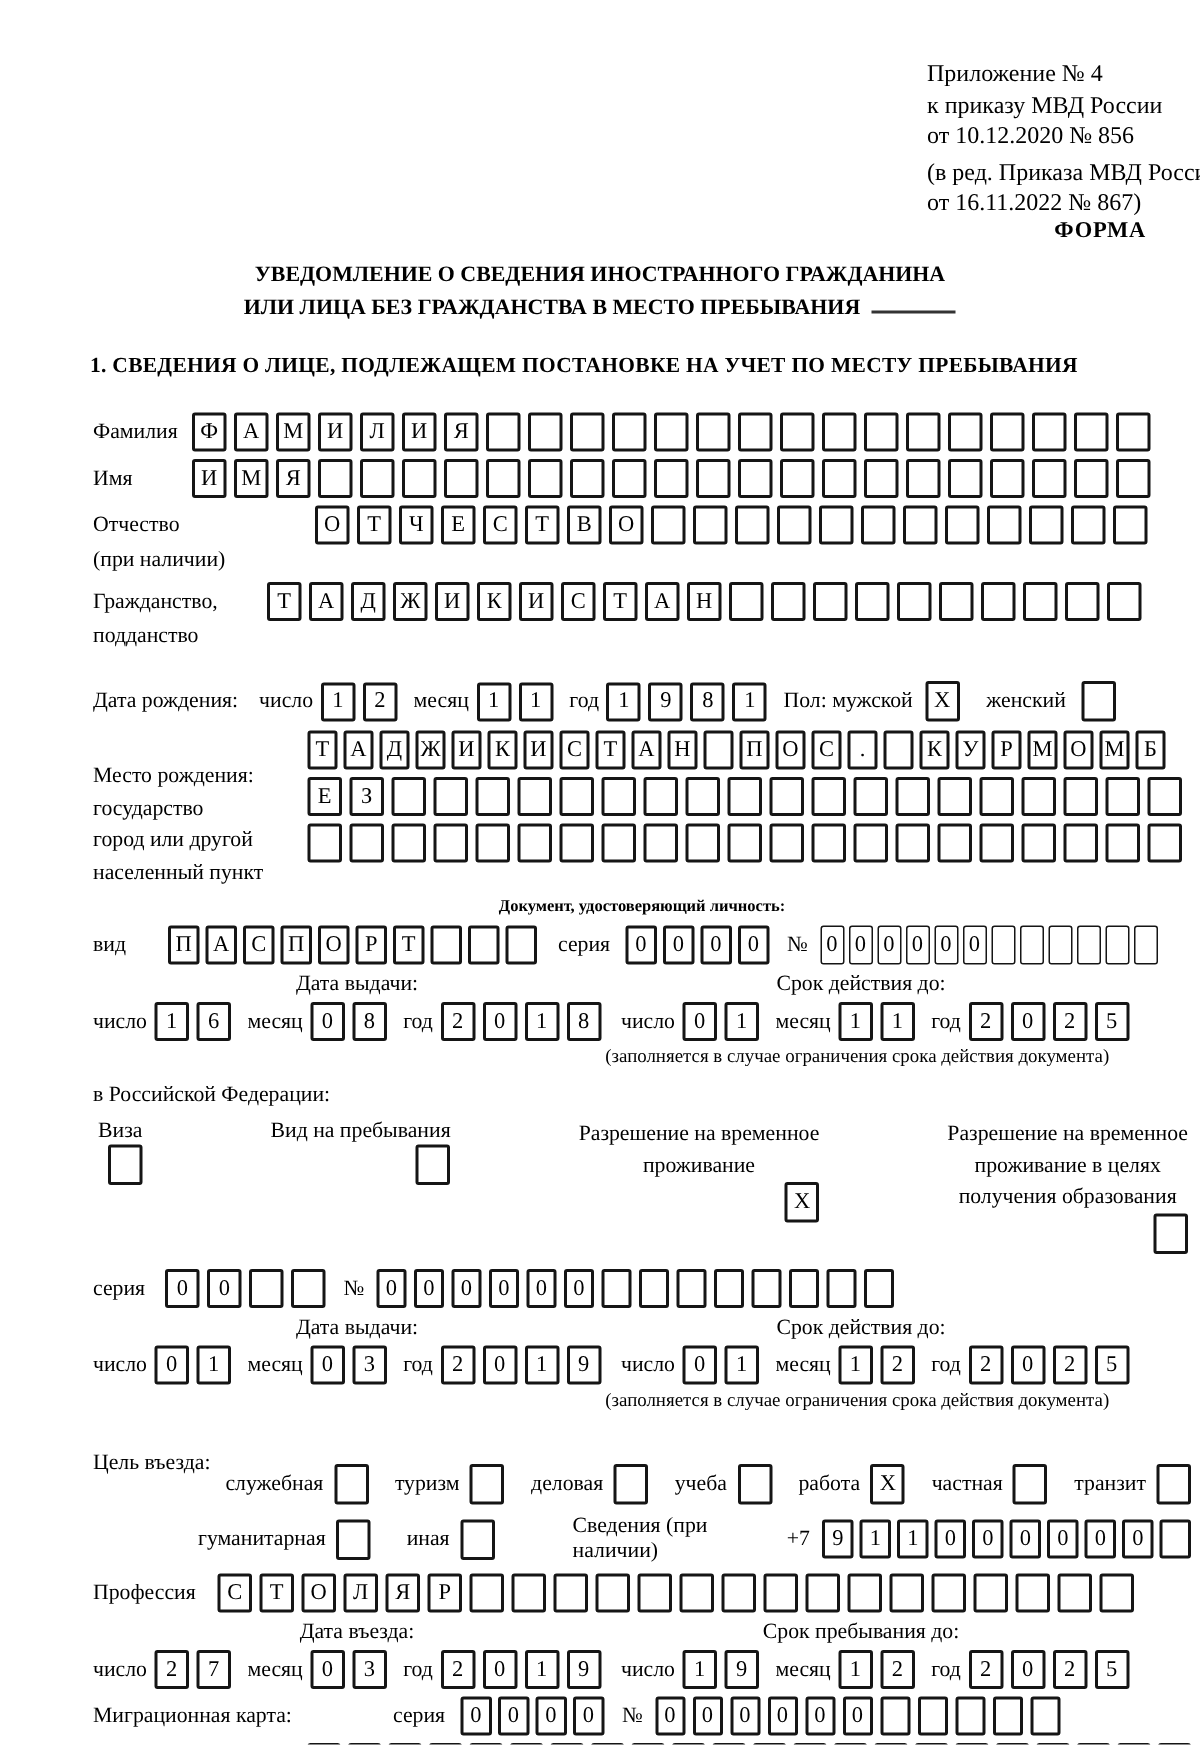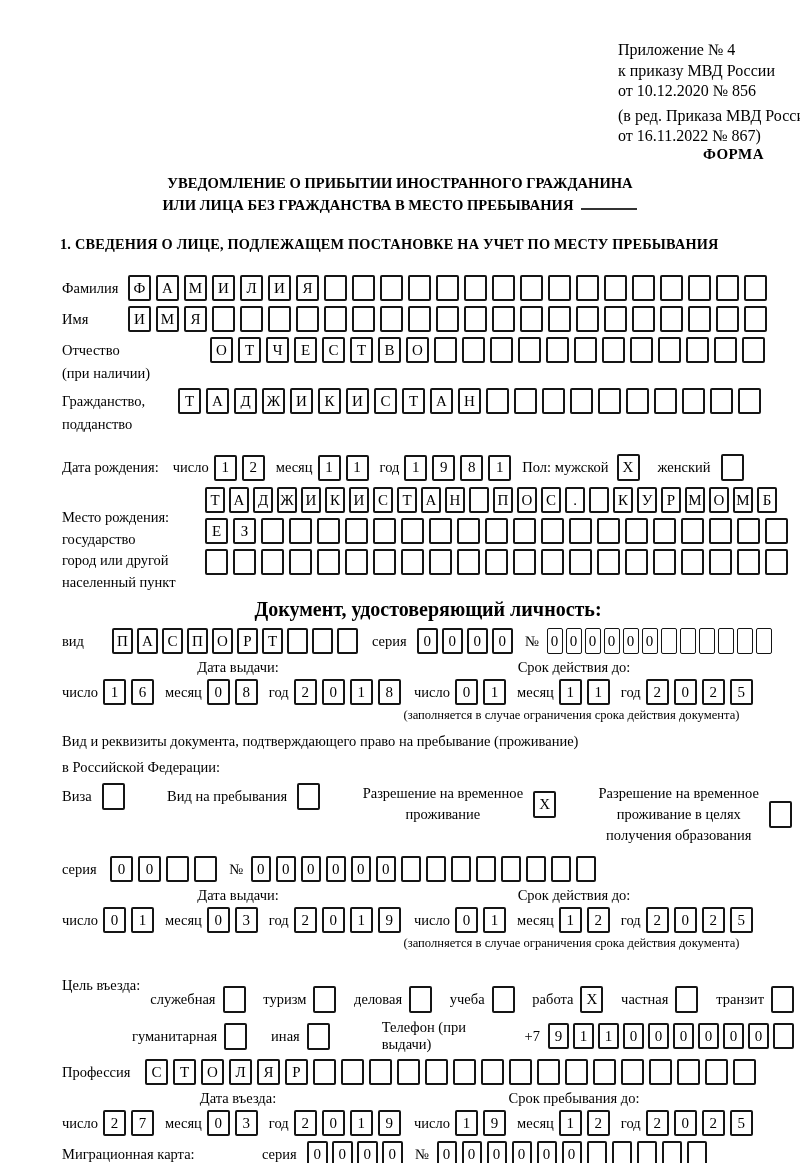--- a/index.html
+++ b/index.html
@@ -34,38 +34,38 @@
   .cells-ph{gap:4px;}   .cells-ph .cell{width:21px;}
 
   .cb{width:23px;height:27px;border:2px solid #151515;border-radius:2px;box-sizing:border-box;
       display:inline-flex;align-items:center;justify-content:center;font-size:15px;flex-shrink:0;background:#fff;}
 
   .inline-lab{margin:0 10px 0 14px;line-height:26px;}
   .num-lab{margin:0 8px 0 12px;line-height:26px;}
 
   .stack>.cells{margin-bottom:5px;}
 
-  .center-b{text-align:center;font-weight:bold;font-size:20px;margin:4px 0 7px;}
+  .center-b{text-align:center;font-weight:bold;font-size:11px;margin:4px 0 7px;}
 
   .dheads{display:flex;font-size:14.5px;margin:2px 0 3px;}
   .dh-left{width:352px;text-align:center;}
   .dh-right{flex:1;text-align:center;padding-right:60px;}
 
   .daterow{display:flex;align-items:center;margin-bottom:3px;}
   .dleft{width:352px;}
   .dgroup{display:flex;align-items:center;}
   .dlab{margin-right:5px;}
   .dcells{margin-right:11px;}
 
   .note-r{font-size:12.6px;margin:0 0 7px auto;width:445px;text-align:center;}
 
   .para{line-height:23px;margin-bottom:3px;}
 
   .vrow{display:flex;justify-content:space-between;align-items:flex-start;margin:4px 2px 10px 0;}
-  .vopt{display:flex;align-items:center;}
+  .vopt{display:flex;align-items:flex-end;flex-direction:column;}
   .vopt .cb{margin-left:10px;}
   .vlines{text-align:center;line-height:21px;}
 
   .orow{display:flex;align-items:center;margin-bottom:6px;}
   .optwrap{display:flex;flex:1;justify-content:space-between;align-items:center;margin-left:10px;margin-top:28px;}
   .opt{display:flex;align-items:center;}
   .optlab{margin-right:7px;}
   .orow2{display:flex;align-items:center;margin:0 0 6px 70px;}
   .orow2 .opt{margin-right:24px;}
   .phone-lab{margin:0 14px 0 28px;}
@@ -81,21 +81,21 @@
   <div class="appendix">
     <div>Приложение № 4</div>
     <div>к приказу МВД России</div>
     <div>от 10.12.2020 № 856</div>
     <div class="rev">(в ред. Приказа МВД России</div>
     <div>от 16.11.2022 № 867)</div>
   </div>
   <div class="forma">ФОРМА</div>
 
   <div class="title">
-    <div>УВЕДОМЛЕНИЕ О ПРИБЫТИИ ИНОСТРАННОГО ГРАЖДАНИНА</div>
+    <div>УВЕДОМЛЕНИЕ О СВЕДЕНИЯ ИНОСТРАННОГО ГРАЖДАНИНА</div>
     <div><span>ИЛИ ЛИЦА БЕЗ ГРАЖДАНСТВА В МЕСТО ПРЕБЫВАНИЯ</span><span class="blank-line"></span></div>
   </div>
 
   <div class="sec1">1. СВЕДЕНИЯ О ЛИЦЕ, ПОДЛЕЖАЩЕМ ПОСТАНОВКЕ НА УЧЕТ ПО МЕСТУ ПРЕБЫВАНИЯ</div>
 
   <div class="content">
 
     <div class="frow">
       <span class="flabel" style="width:66px">Фамилия</span>
       <span class="cells">
@@ -402,21 +402,20 @@
           <span class="cells dcells">
             <span class="cell">2</span>
             <span class="cell">0</span>
             <span class="cell">2</span>
             <span class="cell">5</span>
           </span>
         </span>
     </div>
     <div class="note-r">(заполняется в случае ограничения срока действия документа)</div>
 
-    <div class="para">Вид и реквизиты документа, подтверждающего право на пребывание (проживание)</div>
     <div class="para">в Российской Федерации:</div>
 
     <div class="vrow">
       <span class="vopt">
         <span>Виза</span>
         <span class="cb"></span>
       </span>
       <span class="vopt">
         <span>Вид на пребывания</span>
         <span class="cb"></span>
@@ -548,21 +547,21 @@
       <span style="display:flex">
           <span class="opt">
             <span class="optlab">гуманитарная</span>
             <span class="cb"></span>
           </span>
           <span class="opt">
             <span class="optlab">иная</span>
             <span class="cb"></span>
           </span>
         </span>
-      <span class="phone-lab">Телефон (при выдачи)</span>
+      <span class="phone-lab">Сведения (при наличии)</span>
       <span class="phone-prefix">+7</span>
       <span class="cells cells-ph">
           <span class="cell">9</span>
           <span class="cell">1</span>
           <span class="cell">1</span>
           <span class="cell">0</span>
           <span class="cell">0</span>
           <span class="cell">0</span>
           <span class="cell">0</span>
           <span class="cell">0</span>

